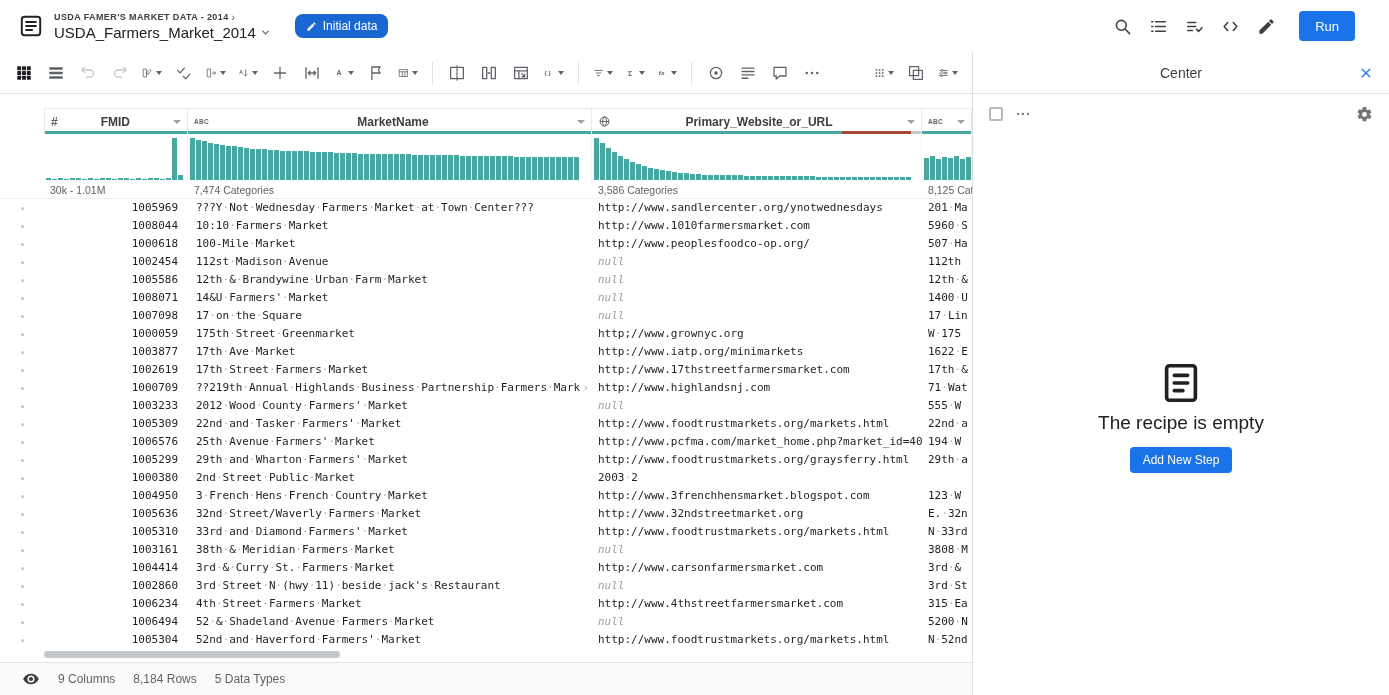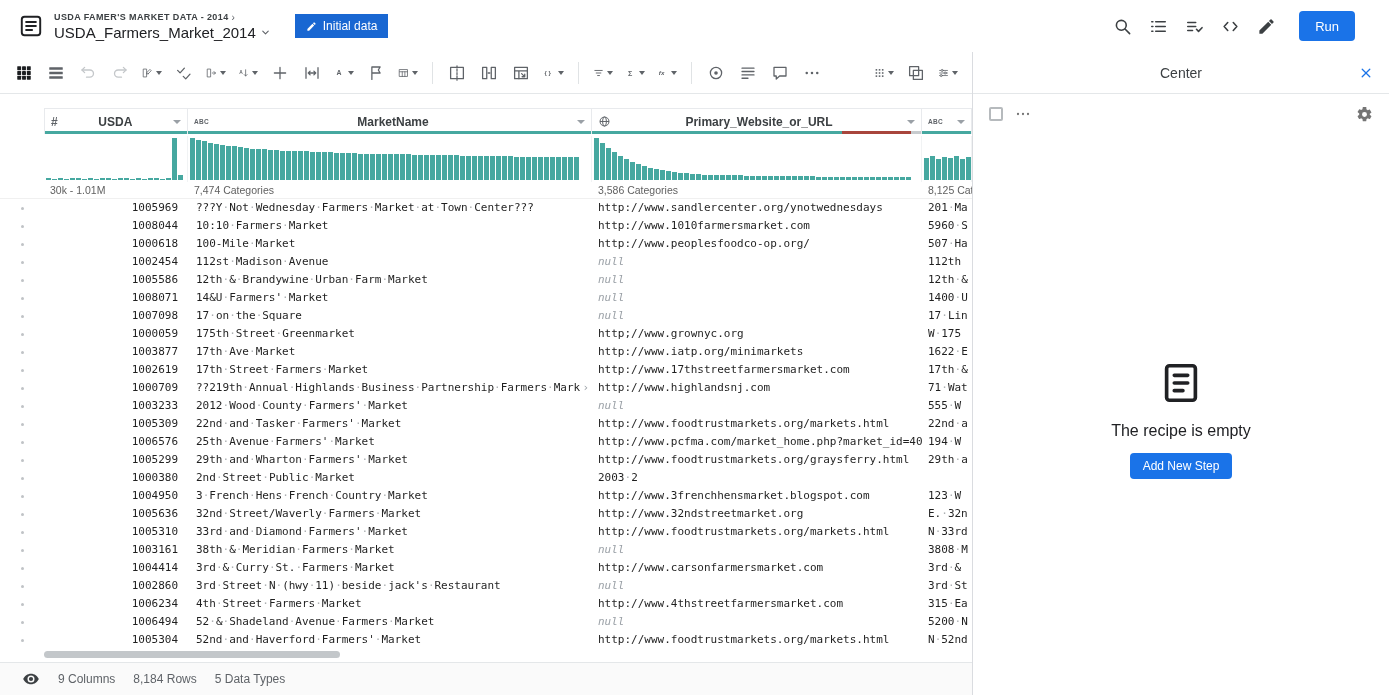--- a/index.html
+++ b/index.html
@@ -10,21 +10,21 @@
   
   .topbar{height:52px;flex:none;display:flex;align-items:center;justify-content:space-between;padding:0 34px 0 18px}
   .tb-left{display:flex;align-items:center}
   .logo{display:flex;color:#202124}
   .logo svg{width:26px;height:26px}
   .title-block{margin-left:10px}
   .breadcrumb{font-size:9px;font-weight:700;letter-spacing:.4px;color:#3c4043;display:flex;align-items:center;gap:3px;text-transform:uppercase;cursor:pointer}
   .bc-chev{color:#5f6368;font-size:10px;font-weight:400}
   .doc-title{font-size:15px;font-weight:500;color:#202124;display:flex;align-items:center;gap:4px;margin-top:1px;cursor:pointer}
   .doc-title svg{width:11px;height:11px;color:#5f6368}
-  .pill{margin-left:24px;background:#1967d2;border:none;color:#fff;font-size:12px;font-weight:500;border-radius:0;height:24px;padding:0 11px;display:flex;align-items:center;gap:6px;font-family:inherit;cursor:pointer}
+  .pill{margin-left:24px;background:#1967d2;border:none;color:#fff;font-size:12px;font-weight:500;border-radius:8px;height:24px;padding:0 11px;display:flex;align-items:center;gap:6px;font-family:inherit;cursor:pointer}
   .pill svg{width:11px;height:11px}
   .tb-right{display:flex;align-items:center;gap:13px}
   .hicon{display:flex;color:#3c4043;cursor:pointer;padding:2px}
   .hicon svg{width:19px;height:19px}
   .run-btn{background:#1a73e8;color:#fff;border:none;border-radius:4px;height:30px;padding:0 16px;font-size:13px;font-weight:500;font-family:inherit;margin-left:8px;cursor:pointer}
 
   
   .mid{flex:1;display:flex;min-height:0}
   .left-col{width:973px;flex:none;display:flex;flex-direction:column;border-right:1px solid #dadce0;min-height:0}
 
@@ -88,21 +88,21 @@
   .recipe-close svg{width:14px;height:14px}
   .recipe-sub{height:40px;flex:none;display:flex;align-items:center;padding:0 16px;gap:12px}
   .cb{width:14px;height:14px;border:2px solid #b6babd;border-radius:2px;cursor:pointer;flex:none}
   .sub-more{display:flex;color:#757575;cursor:pointer}
   .sub-more svg{width:16px;height:16px}
   .sub-gear{margin-left:auto;display:flex;color:#757575;cursor:pointer}
   .sub-gear svg{width:17px;height:17px}
   .recipe-empty{display:flex;flex-direction:column;align-items:center;margin-top:226px}
   .re-icon{display:flex;color:#202124}
   .re-icon svg{width:46px;height:46px}
-  .empty-text{font-size:16px;color:#202124;margin-top:16px}
+  .empty-text{font-size:19px;color:#202124;margin-top:6px}
   .add-step{margin-top:13px;background:#1a73e8;color:#fff;border:none;border-radius:4px;height:26px;padding:0 13px;font-size:12px;font-weight:500;font-family:inherit;cursor:pointer}
 </style>
 </head>
 <body>
 
 <div class="app">
 
   <header class="topbar">
     <div class="tb-left">
       <span class="logo">
@@ -352,21 +352,21 @@
             </svg>
             <span class="caret"></span>
           </button>
         </div>
 
       <div class="grid-wrap">
         <div class="hdr-row" id="hdrRow">
             <div class="g-gutter"></div>
             <div class="hcell c0">
               <span class="tnum">#</span>
-              <span class="hname">USDA</span>
+              <span class="hname">FMID</span>
               <span class="hcaret"></span>
               <span class="qbar">
                 <i style="width:100%;background:#46a8a0"></i>
               </span>
             </div>
             <div class="hcell c1">
               <span class="tabc">ABC</span>
               <span class="hname">MarketName</span>
               <span class="hcaret"></span>
               <span class="qbar">

